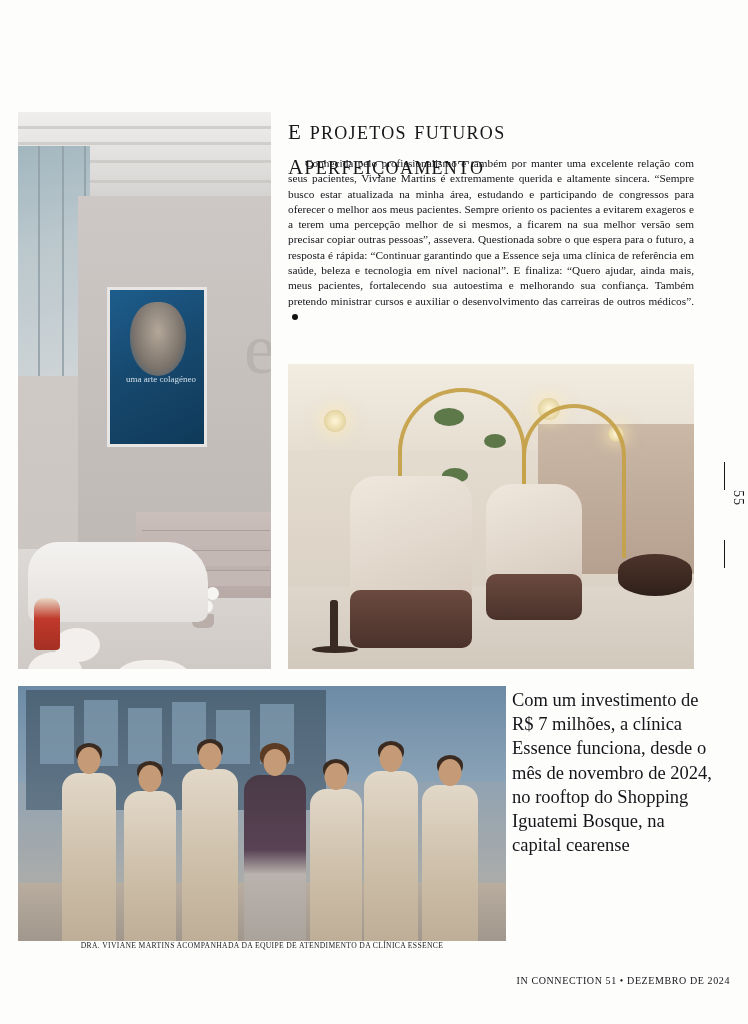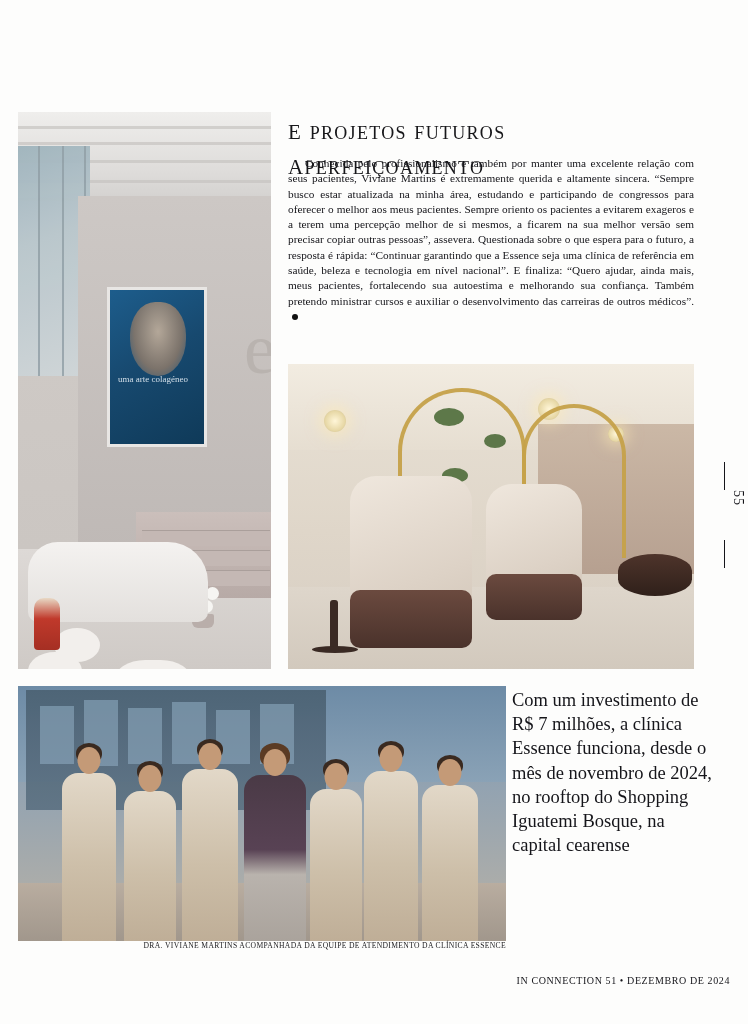--- a/index.html
+++ b/index.html
@@ -104,20 +104,21 @@
   .lobby-poster .face {
     position: absolute; left: 20px; top: 12px; width: 56px; height: 74px;
     background: radial-gradient(ellipse at 50% 40%, #cfb79f 0%, #8d7a6a 60%, #2d5574 100%);
     border-radius: 45% 45% 50% 50%;
     opacity: .85;
   }
   .lobby-poster .ptext {
     position: absolute; left: 8px; top: 84px; right: 8px;
     color: #dfe9f1; font-size: 9px; line-height: 1.15; font-family: "Liberation Serif", serif;
     opacity: .92;
+    text-align: right;
   }
   .lobby-e {
     position: absolute; left: 226px; top: 196px; font-size: 72px; color: #b6b0ac;
     font-family: "Liberation Serif", serif; opacity: .8;
   }
   .lobby-desk {
     position: absolute; left: 10px; top: 430px; width: 180px; height: 80px;
     background: linear-gradient(180deg,#f4f2f0 0%, #e3e0dd 100%);
     border-radius: 30px 40px 10px 10px;
   }
@@ -248,21 +249,21 @@
   }
   .person.center {
     background: linear-gradient(180deg,#4a3a46 0%, #584254 45%, #b9b3ad 60%, #aaa39c 100%);
   }
   .person.center .hair { background: #5b3b24; width: 30px; height: 24px; top: -32px;}
   .team-caption {
     position: absolute;
     left: 18px;
     top: 941px;
     width: 488px;
-    text-align: right;
+    text-align: center;
     font-size: 7.6px;
     letter-spacing: .35px;
     color: #1b1b1e;
     font-family: "Liberation Serif", serif;
     text-transform: uppercase;
   }
 
   
   .pullquote {
     position: absolute;

